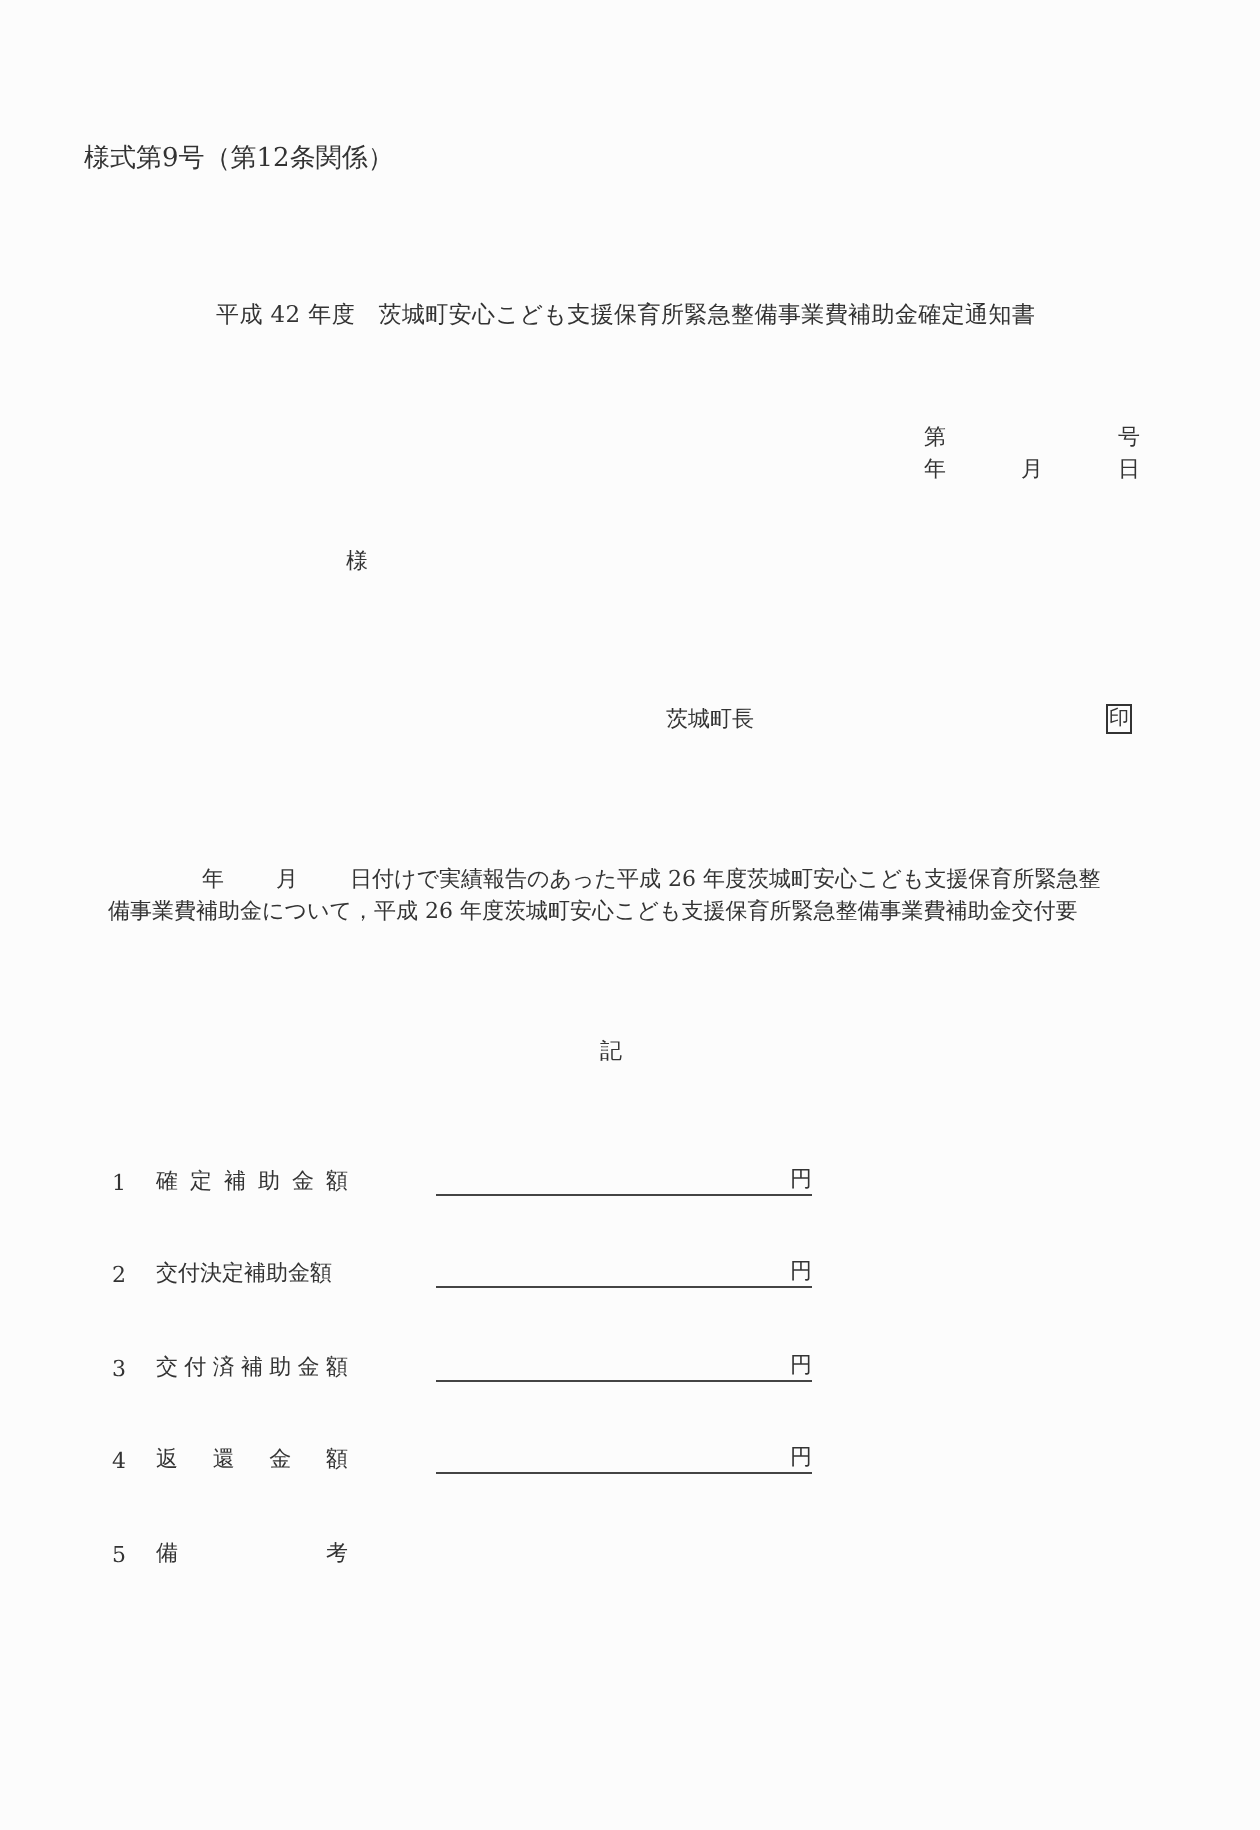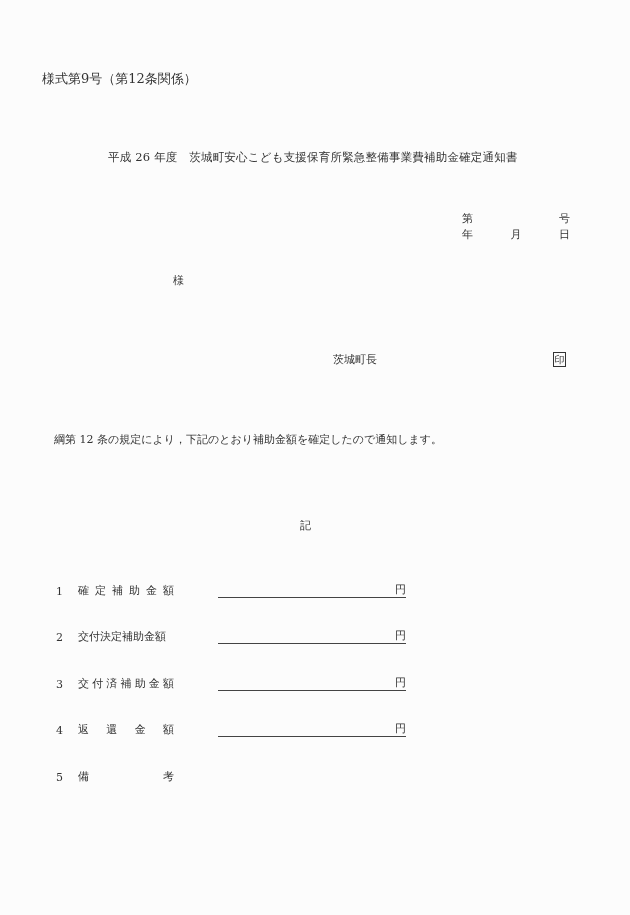--- a/index.html
+++ b/index.html
@@ -50,39 +50,42 @@
   .item2 { top: 629px; }
   .item3 { top: 676px; }
   .item4 { top: 722px; }
   .item5 { top: 769px; }
 </style>
 </head>
 <body>
 
 <div class="abs form-no">様式第9号（第12条関係）</div>
 
-<div class="abs title">平成 26 年度　茨城町安心こども支援保育所緊急整備事業費補助金確定通知書</div>
+<div class="abs title">平成 42 年度　茨城町安心こども支援保育所緊急整備事業費補助金確定通知書</div>
 
 <div class="abs num-line">
   <span>第</span>
   <span>号</span>
 </div>
 <div class="abs date-line">
   <span>年</span>
   <span>月</span>
   <span>日</span>
 </div>
 
 <div class="abs addressee">様</div>
 
 <div class="abs sender">茨城町長</div>
 <div class="abs seal">印</div>
 
 <div class="abs body-text">
-  <div>綱第 12 条の規定により，下記のとおり補助金額を確定したので通知します。</div>
+  <div class="l1">
+    <span>年</span><span class="gap" style="width:26px"></span><span>月</span><span class="gap" style="width:26px"></span><span>日付けで実績報告のあった平成 26 年度茨城町安心こども支援保育所緊急整</span>
+  </div>
+  <div>備事業費補助金について，平成 26 年度茨城町安心こども支援保育所緊急整備事業費補助金交付要</div>
 </div>
 
 <div class="abs ki">記</div>
 
 <div class="abs item item1">
   <span class="no">1</span>
   <span class="label">
     <span>確</span>
     <span>定</span>
     <span>補</span>

